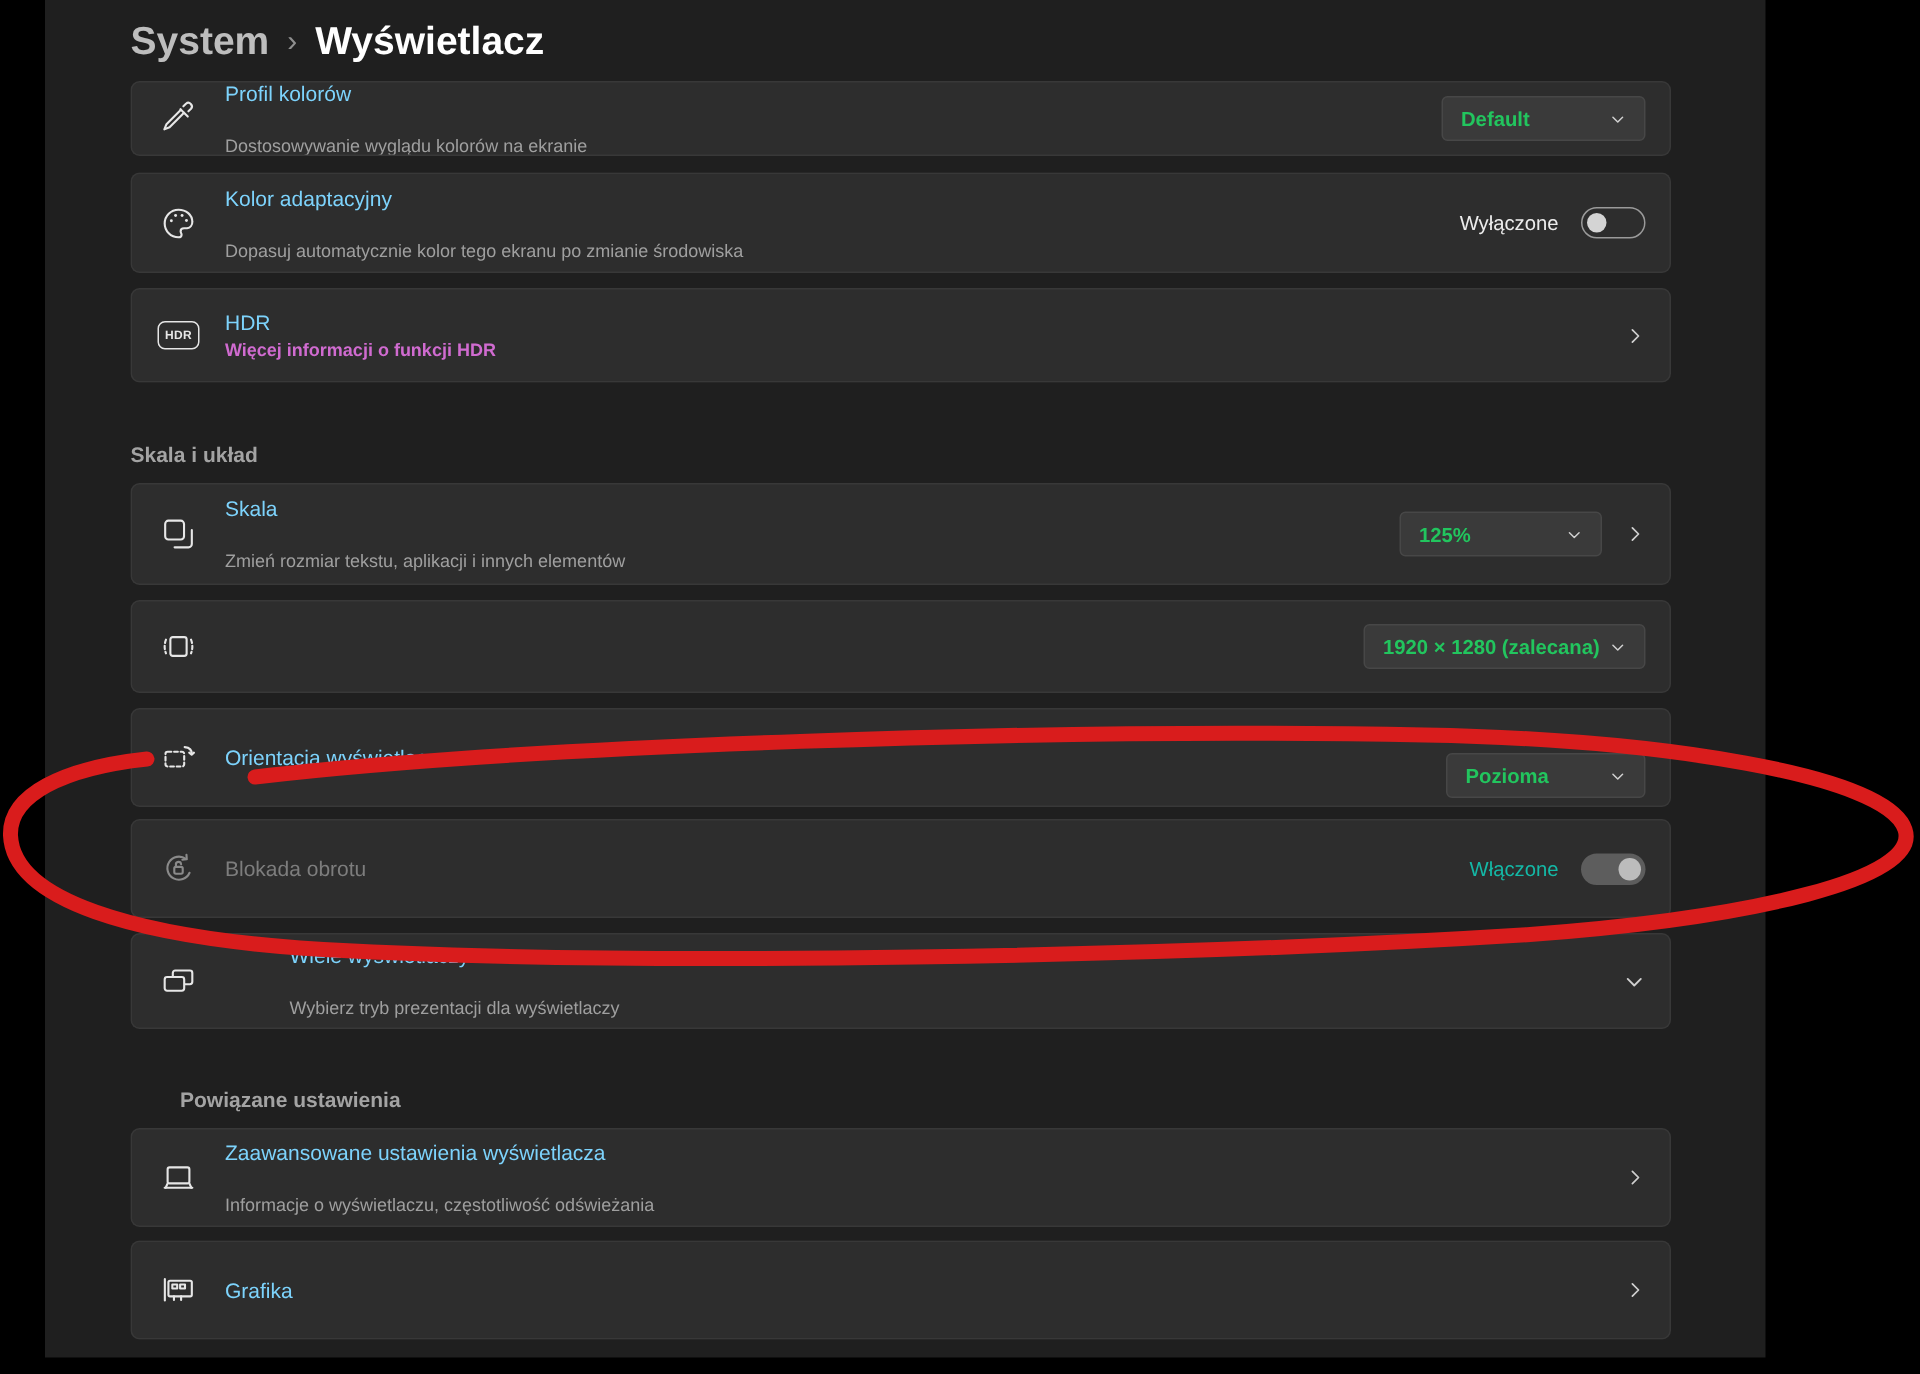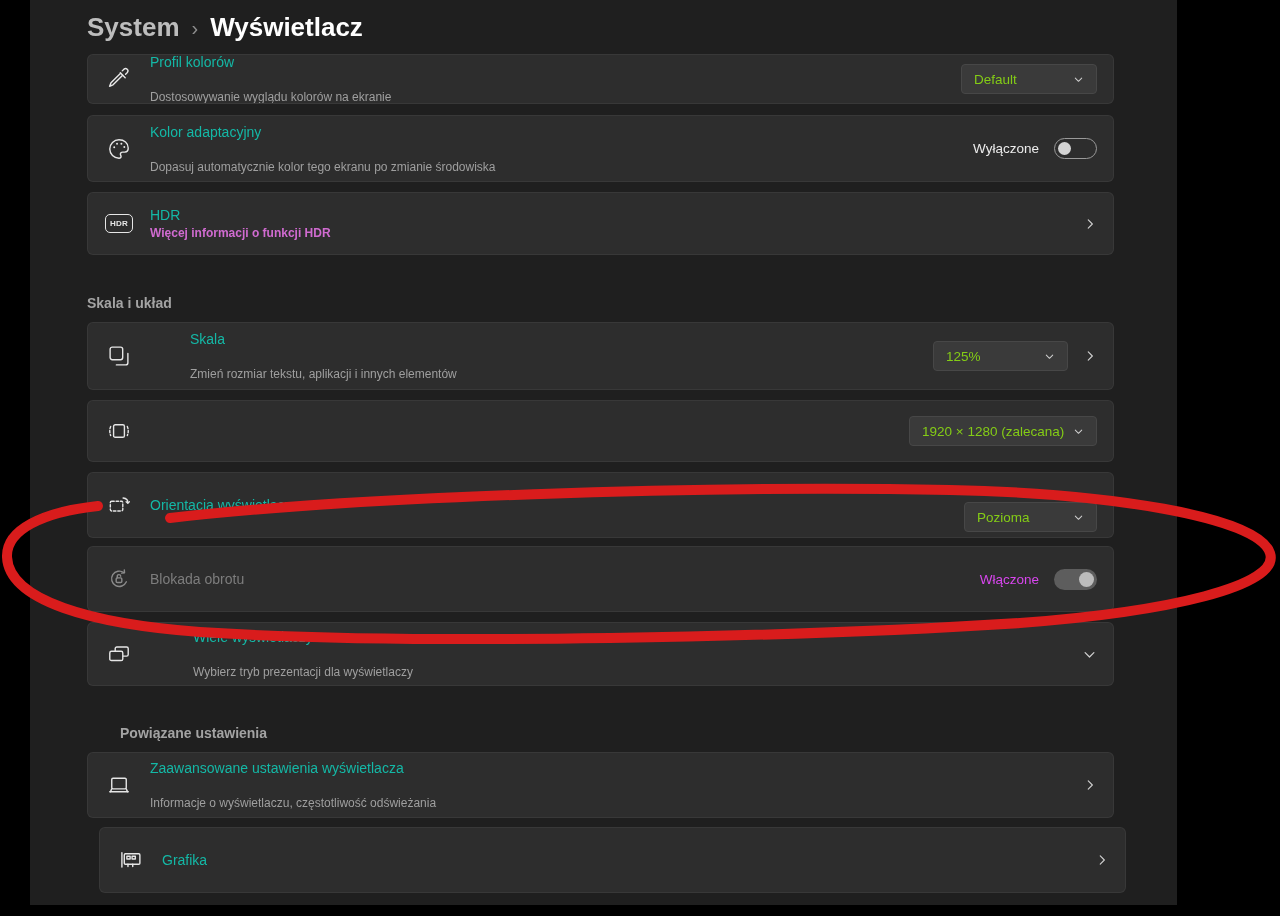--- a/index.html
+++ b/index.html
@@ -12,42 +12,42 @@
   .crumb-sep { font-size:20px; color:#8f8f8f; margin:2px 12px 0 12px; }
   .crumb-current { font-size:26px; font-weight:600; color:#ffffff; }
 
   .section-label { position:absolute; left:57px; font-size:14px; font-weight:700; color:#a3a3a3; }
 
   .card { position:absolute; left:57px; width:1027px; background:#2d2d2d;
           border:1px solid rgba(255,255,255,0.055); border-radius:6px;
           display:flex; align-items:center; padding:0 16px; overflow:hidden; }
   .iconbox { width:30px; min-width:30px; display:flex; justify-content:center; align-items:center; margin-right:16px; }
   .texts { display:flex; flex-direction:column; }
-  .row-title { font-size:14px; color:#14b8a6; }
+  .row-title { font-size:14px; color:#7dd3fc; }
   .row-sub { font-size:12px; color:#9f9f9f; margin-top:20px; }
   .row-link { font-size:12px; font-weight:600; color:#d06bd0; margin-top:3px; }
   .right { margin-left:auto; display:flex; align-items:center; gap:15px; }
 
   .dropdown { height:30px; background:#3a3a3a; border:1px solid #474747; border-radius:4px;
               display:flex; align-items:center; justify-content:space-between;
-              padding:0 12px; color:#84cc16; font-size:13.5px; }
+              padding:0 12px; color:#22c55e; font-size:13.5px;font-weight:bold; }
   .dd-default { width:136px; }
   .dd-scale { width:135px; }
   .dd-res { width:188px; }
   .dd-orient { width:133px;margin-top:24px; }
 
   .toggle-label { font-size:13.5px; color:#ececec; }
   .toggle { position:relative; width:43px; height:21px; border-radius:11px; }
   .toggle.off { border:1px solid #9a9a9a; background:transparent; }
   .toggle.off .knob { position:absolute; left:3px; top:3px; width:13px; height:13px; border-radius:50%; background:#d4d4d4; }
   .toggle.on-disabled { background:#5d5d5d; }
   .toggle.on-disabled .knob { position:absolute; right:3px; top:3px; width:15px; height:15px; border-radius:50%; background:#bcbcbc; }
 
   .disabled .row-title { color:#7d7d7d; }
-  .disabled .toggle-label { color:#d946ef; }
+  .disabled .toggle-label { color:#14b8a6; }
 
   .hdr-badge { width:28px; height:19px; border:1.6px solid #e6e6e6; border-radius:5px;
                display:flex; align-items:center; justify-content:center; }
   .hdr-badge span { font-size:8px; font-weight:700; color:#e6e6e6; letter-spacing:.2px; }
 
   svg.ic { display:block; }
   .annotation-svg { position:absolute; left:0; top:0; z-index:20; pointer-events:none; }
 </style>
 </head>
 <body>
@@ -117,21 +117,21 @@
       </div>
       <div class="right">
         <svg class="ic" width="14" height="14" viewBox="0 0 24 24" fill="none" stroke="#cfcfcf" stroke-width="2" stroke-linecap="round" stroke-linejoin="round">
             <path d="M9 5l7 7-7 7"></path>
           </svg>
       </div>
     </div>
 
     <div class="section-label" style="top:295px;">Skala i układ</div>
 
-    <div class="card" style="top:322px; height:68px;gap:40px;">
+    <div class="card" style="top:322px; height:68px;">
       <div class="iconbox">
         <svg class="ic" width="26" height="26" viewBox="0 0 24 24" fill="none" stroke="#e6e6e6" stroke-width="1.3" stroke-linecap="round" stroke-linejoin="round">
           <rect x="3.8" y="3.8" width="11.6" height="11.6" rx="2"></rect>
           <path d="M20.2 9.6v8.6a2 2 0 01-2 2H9.6"></path>
         </svg>
       </div>
       <div class="texts">
         <div class="row-title">Skala</div>
         <div class="row-sub">Zmień rozmiar tekstu, aplikacji i innych elementów</div>
       </div>
@@ -239,21 +239,21 @@
         <div class="row-title">Zaawansowane ustawienia wyświetlacza</div>
         <div class="row-sub">Informacje o wyświetlaczu, częstotliwość odświeżania</div>
       </div>
       <div class="right">
         <svg class="ic" width="14" height="14" viewBox="0 0 24 24" fill="none" stroke="#cfcfcf" stroke-width="2" stroke-linecap="round" stroke-linejoin="round">
             <path d="M9 5l7 7-7 7"></path>
           </svg>
       </div>
     </div>
 
-    <div class="card" style="top:827px; height:66px;margin-left:12px;">
+    <div class="card" style="top:827px; height:66px;">
       <div class="iconbox">
         <svg class="ic" width="26" height="26" viewBox="0 0 24 24" fill="none" stroke="#e6e6e6" stroke-width="1.3" stroke-linecap="round" stroke-linejoin="round">
           <path d="M3.6 5.2v13.2"></path>
           <rect x="5.8" y="6.3" width="14.4" height="9.6" rx="1"></rect>
           <rect x="8.2" y="8.6" width="3" height="2.5"></rect>
           <rect x="13" y="8.6" width="3" height="2.5"></rect>
           <path d="M9.2 15.9v2.2M13.6 15.9v2.2"></path>
         </svg>
       </div>
       <div class="texts">

